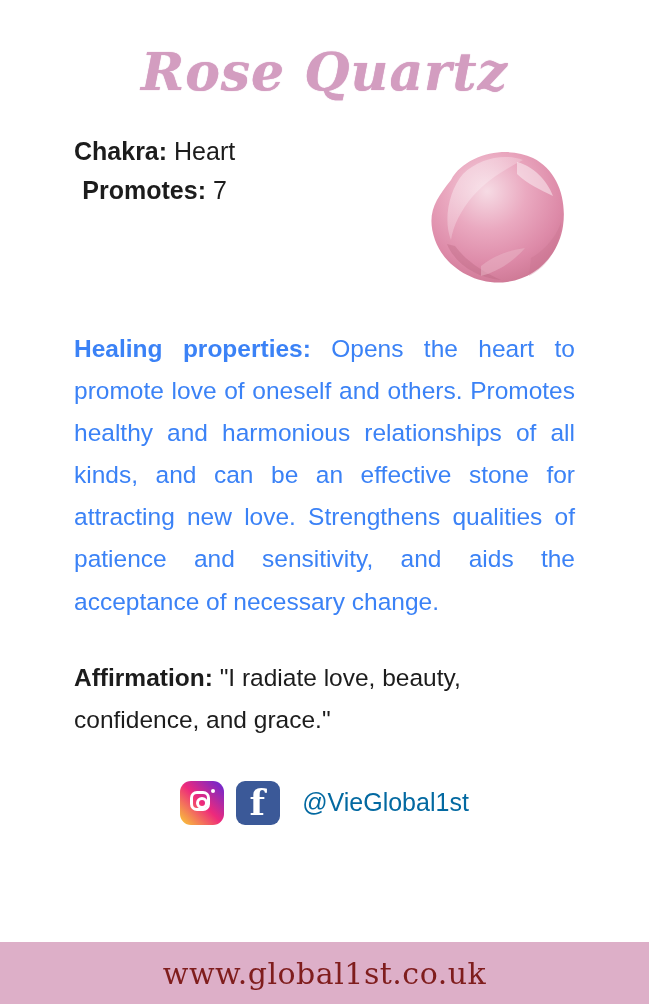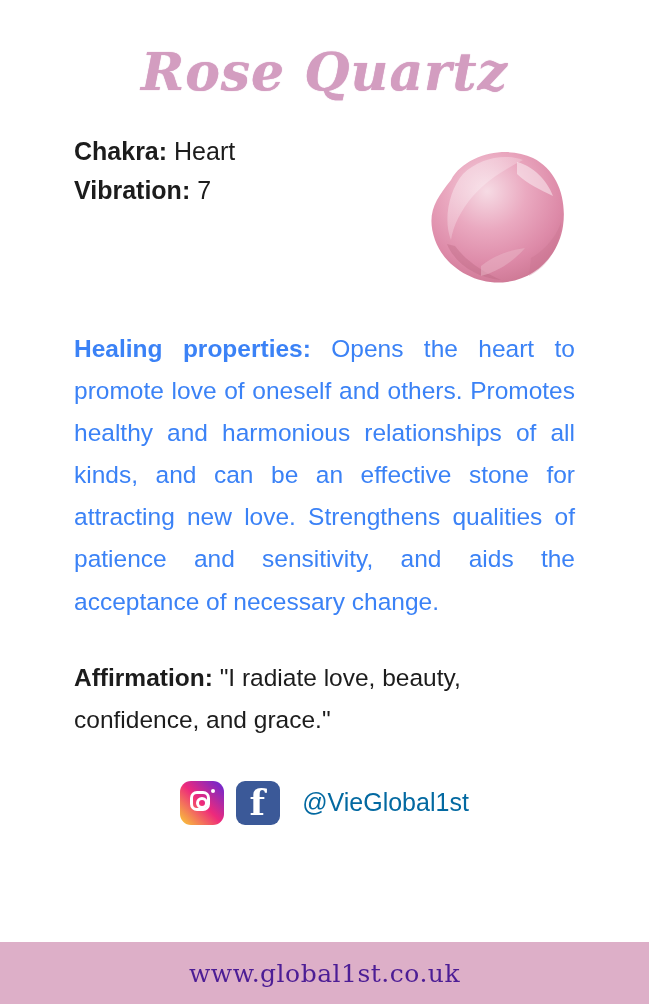--- a/index.html
+++ b/index.html
@@ -37,20 +37,21 @@
   }
   .content {
     padding: 0 74px 0 74px;
     flex: 1 1 auto;
   }
   .attrs-row {
     display: flex;
     align-items: flex-start;
     justify-content: space-between;
     margin-top: 24px;
+    text-align: center;
   }
   .attrs {
     font-size: 25px;
     color: #1c1c1c;
     line-height: 1.58;
     flex: 0 0 auto;
   }
   .attr-line {
     white-space: nowrap;
   }
@@ -165,22 +166,22 @@
   .footer {
     height: 62px;
     background: #ddafc8;
     display: flex;
     align-items: center;
     justify-content: center;
     flex: 0 0 auto;
   }
   .footer-text {
     font-family: "DejaVu Serif", serif;
-    font-size: 25px;
-    color: #4c1d95;
+    font-size: 30px;
+    color: #7f1d1d;
     letter-spacing: 0.5px;
   }
   .spacer {
     flex: 1 1 auto;
   }
 </style>
 </head>
 <body>
 
 <div class="card">
@@ -189,21 +190,21 @@
 
   <div class="content">
 
     <div class="attrs-row">
       <div class="attrs">
         <div class="attr-line">
           <span class="attr-label">Chakra:</span>
           <span class="attr-value">Heart</span>
         </div>
         <div class="attr-line">
-          <span class="attr-label">Vibration:</span>
+          <span class="attr-label">Promotes:</span>
           <span class="attr-value">7</span>
         </div>
       </div>
 
       <div class="stone">
         <svg width="152" height="152" viewBox="0 0 152 152" aria-hidden="true">
           <defs>
             <radialGradient id="stoneGrad" cx="42%" cy="30%" r="78%">
               <stop offset="0%" stop-color="#f6dbe4"></stop>
               <stop offset="38%" stop-color="#eaa9c0"></stop>

